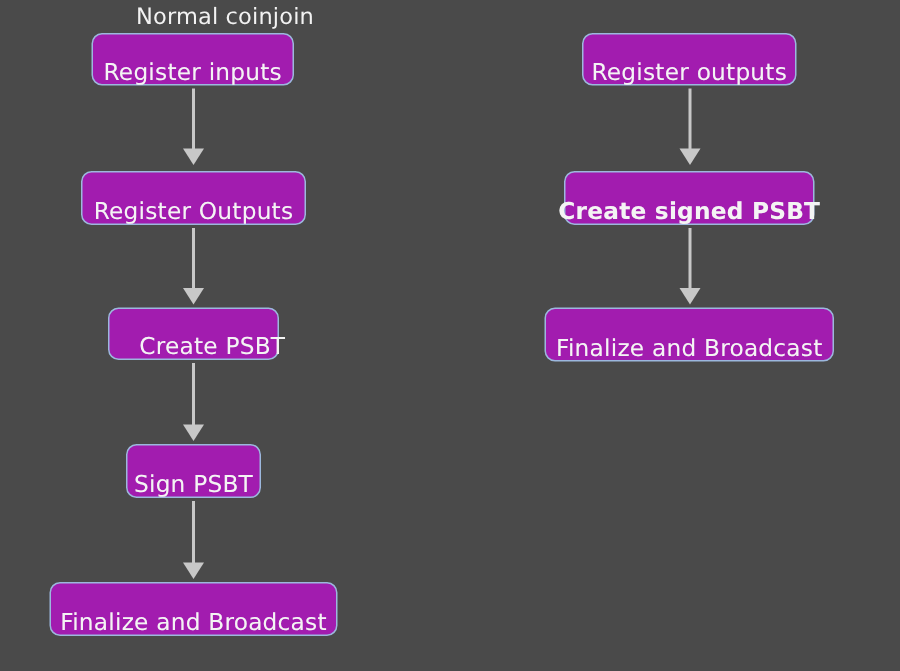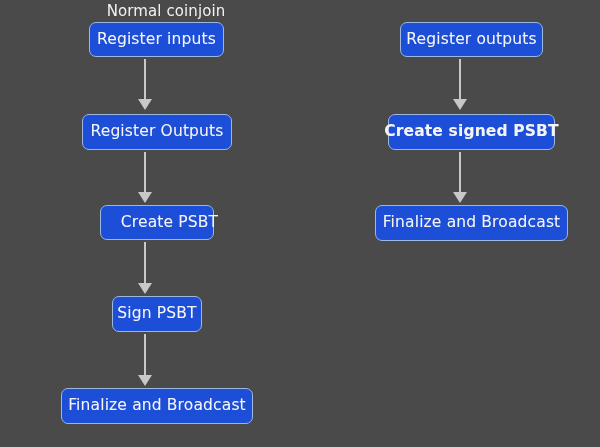--- a/index.html
+++ b/index.html
@@ -17,53 +17,52 @@
   #diagram {
     position: relative;
     width: 600px;
     height: 447px;
   }
   .column {
     position: absolute;
     top: 0;
     height: 447px;
   }
-  #column-left  { left: 16px;   width: 300px; }
+  #column-left  { left: 0;   width: 300px; }
   #column-right { left: 300px; width: 300px; }
 
   .col-title {
     position: absolute;
     top: 2px;
     width: 100%;
     text-align: center;
     color: #f2f2f2;
     font-size: 15px;
     line-height: 18px;
     white-space: nowrap;
     letter-spacing: 0.1px;
   }
   .col-title .plain { text-decoration: none; }
   .col-title .underline { text-decoration: underline; text-underline-offset: 1px; }
 
   .node {
     position: absolute;
     box-sizing: border-box;
-    background: #1d4ed8;
+    background: #a21caf;
     border: 1.6px solid #9cb8dd;
     border-radius: 7px;
     color: #f4f4f4;
     font-size: 15.5px;
     line-height: 1;
     display: flex;
-    align-items: center;
+    align-items: flex-end;
     justify-content: center;
     white-space: nowrap;
     letter-spacing: 0.15px;
     text-shadow: 0 0 0.4px rgba(255,255,255,0.25);
-    margin-left: 12px;
   }
 
   .arrow {
     position: absolute;
     width: 14px;
     pointer-events: none;
   }
   .arrow .shaft {
     position: absolute;
     left: 6px;

